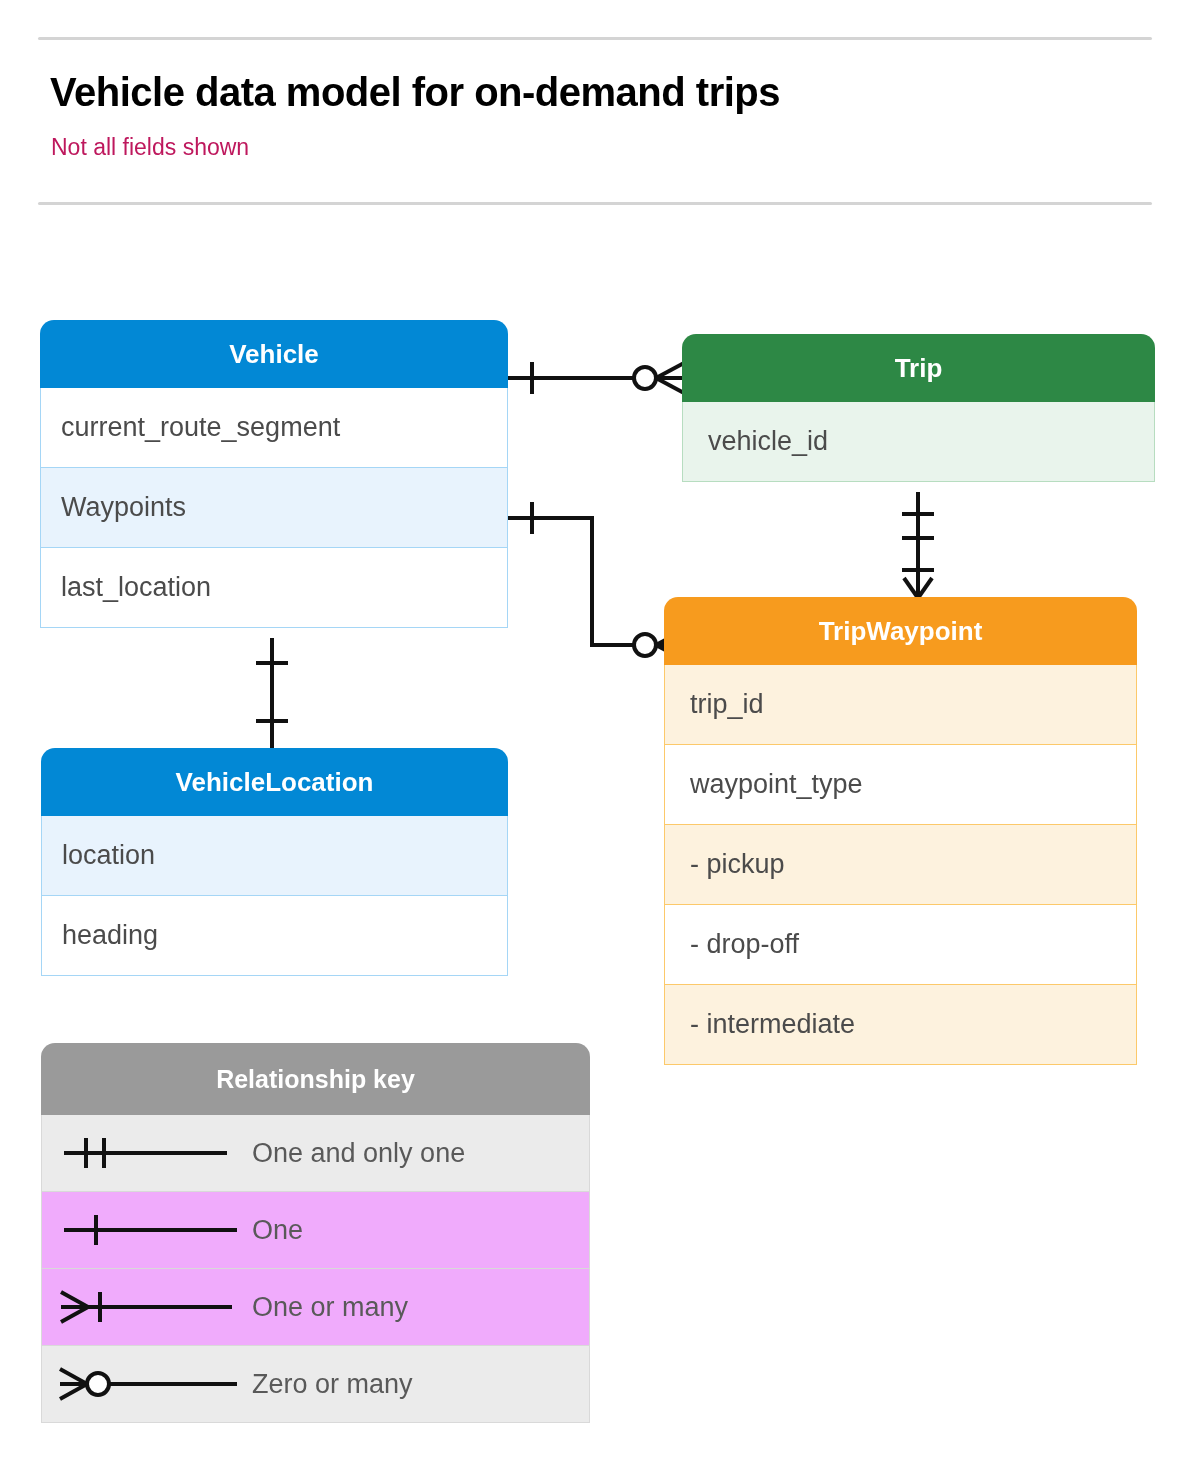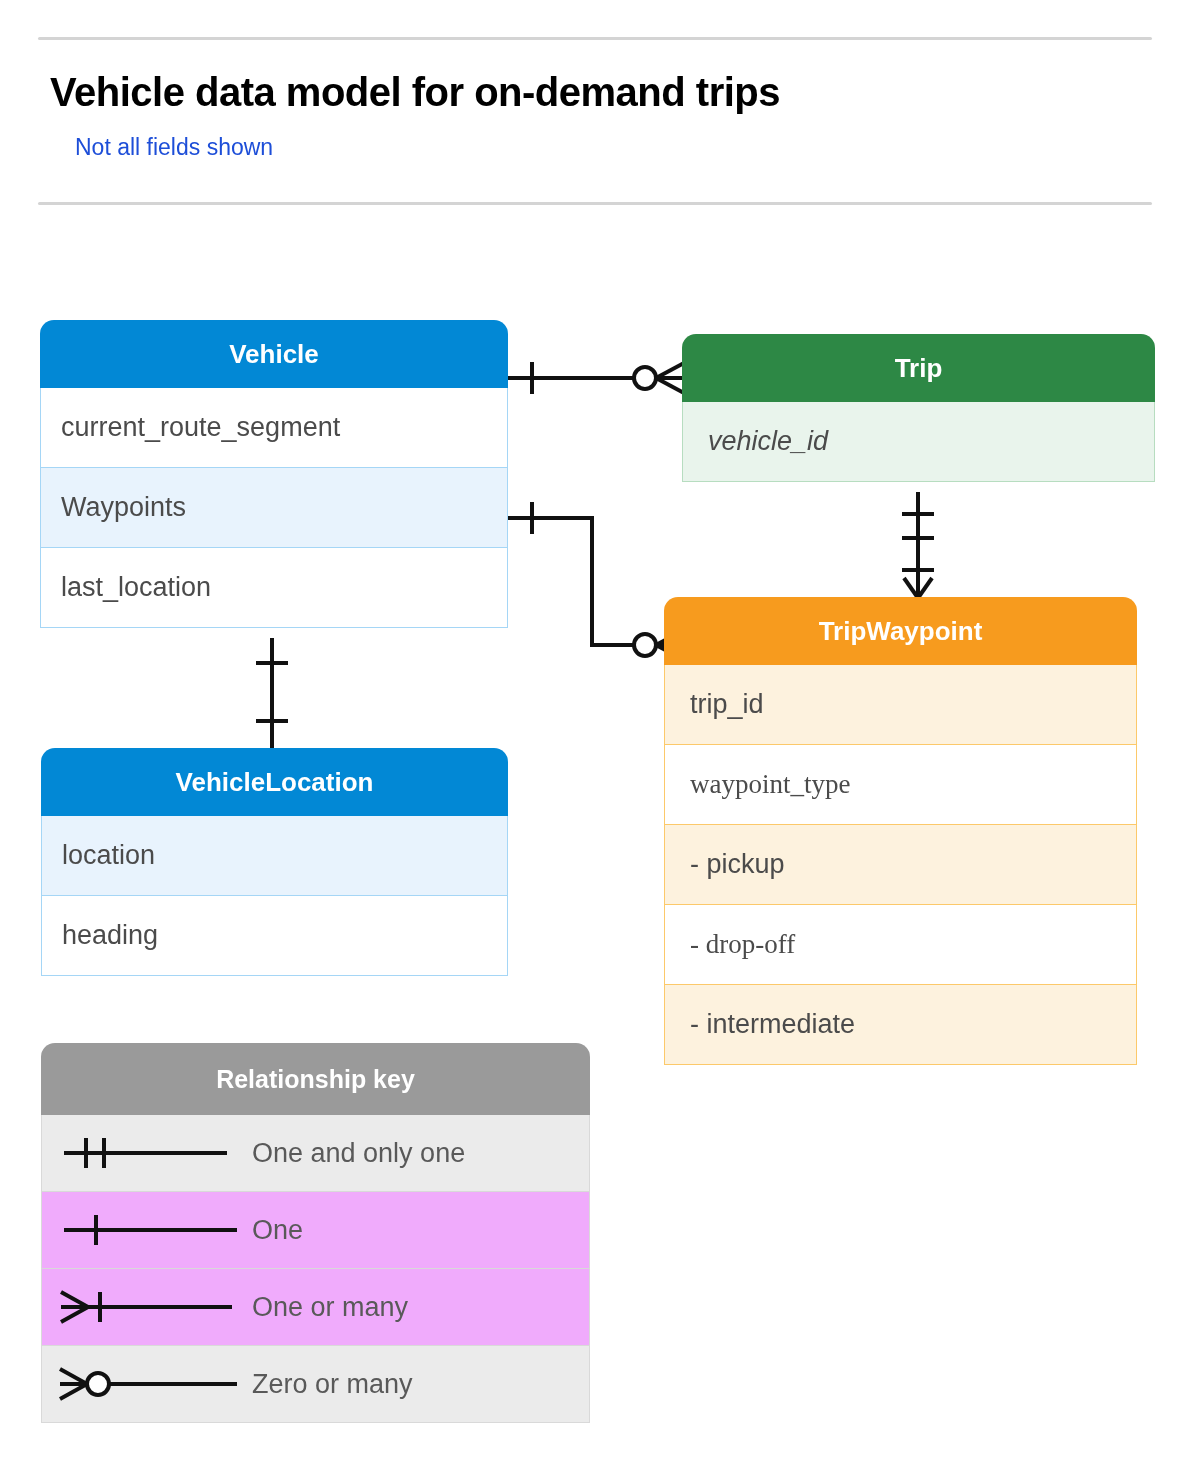--- a/index.html
+++ b/index.html
@@ -36,23 +36,22 @@
     color: #000000;
     letter-spacing: -0.5px;
     white-space: nowrap;
   }
   #page-subtitle {
     position: absolute;
     left: 51px;
     top: 134px;
     font-size: 23px;
     font-weight: normal;
-    color: #1d4ed8;
-    white-space: nowrap;
-    margin-left: 24px;
+    color: #be185d;
+    white-space: nowrap;
   }
 
   
   .entity {
     position: absolute;
     box-sizing: border-box;
   }
   .entity-header {
     box-sizing: border-box;
     height: 68px;
@@ -77,28 +76,28 @@
   }
 
   
   .blue .entity-header { background: #0288d5; }
   .blue .entity-row { border: 1px solid #a5d6f6; border-top: none; padding-left: 20px; }
   .blue .entity-row.alt { background: #e8f3fd; }
   .blue .entity-row.plain { background: #ffffff; }
 
   
   .green .entity-header { background: #2d8845; }
-  .green .entity-row { border: 1px solid #b7ddc0; border-top: none; font-style: italic; }
+  .green .entity-row { border: 1px solid #b7ddc0; border-top: none; }
   .green .entity-row.alt { background: #e9f4ec; }
 
   
   .orange .entity-header { background: #f79b1e; }
   .orange .entity-row { border: 1px solid #fcc96a; border-top: none; }
   .orange .entity-row.alt { background: #fdf2de; }
-  .orange .entity-row.plain { background: #ffffff; font-family: Liberation Serif, serif; }
+  .orange .entity-row.plain { background: #ffffff; }
 
   
   #legend {
     position: absolute;
     left: 41px;
     top: 1043px;
     width: 549px;
   }
   #legend .entity-header {
     background: #9a9a9a;

